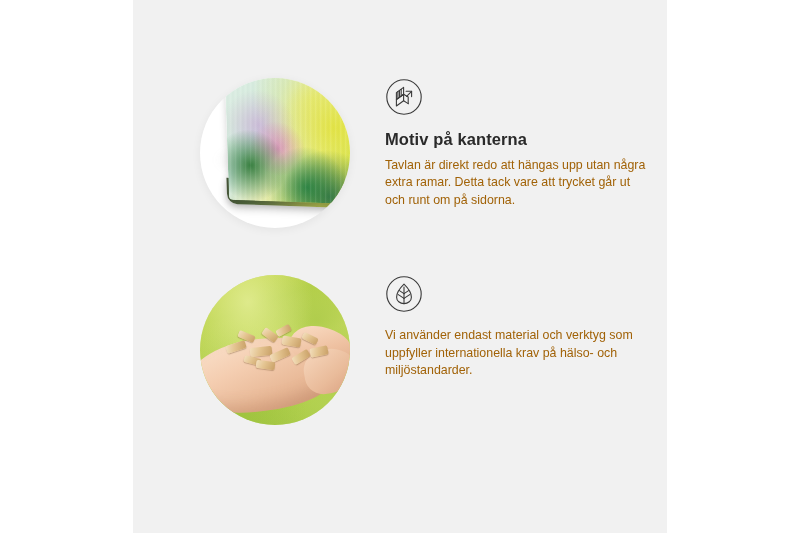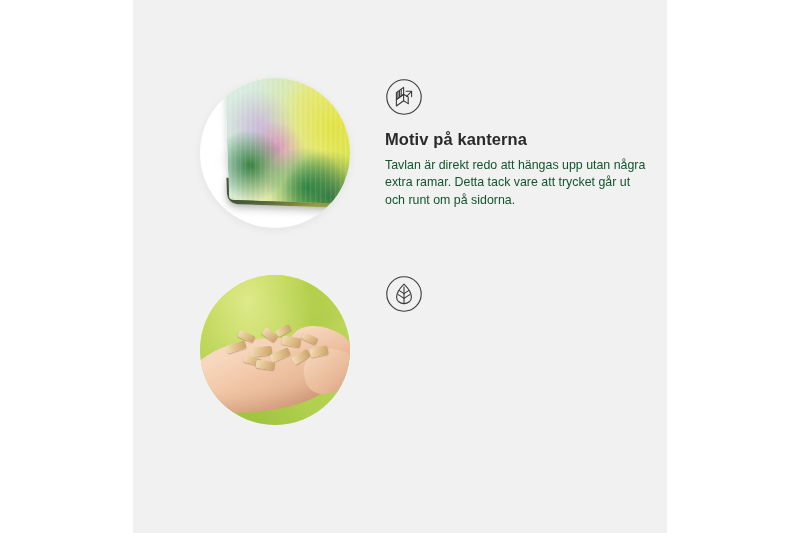--- a/index.html
+++ b/index.html
@@ -201,21 +201,21 @@
     font-size: 16.5px;
     font-weight: bold;
     color: #2a2a2a;
     letter-spacing: .1px;
     line-height: 1.2;
   }
   .feature-body {
     margin: 0;
     font-size: 12.4px;
     line-height: 1.42;
-    color: #14532d;
+    color: #a16207;
     max-width: 262px;
   }
 </style>
 </head>
 <body>
 
 <div class="stage">
 
   <div class="panel">
 
@@ -280,17 +280,18 @@
           <svg width="38" height="38" viewBox="0 0 38 38" fill="none" stroke="#3a3a3a" stroke-width="1.1" stroke-linecap="round" stroke-linejoin="round">
             <circle cx="19" cy="19" r="17.2"></circle>
             <path d="M19 9.2 C13.4 14.6 11.6 19.0 11.6 22.2 C11.6 25.8 14.9 28.6 19 28.6 C23.1 28.6 26.4 25.8 26.4 22.2 C26.4 19.0 24.6 14.6 19 9.2 Z"></path>
             <path d="M19 12.0 L19 28.6"></path>
             <path d="M19 18.6 L14.4 15.6"></path>
             <path d="M19 18.6 L23.6 15.6"></path>
             <path d="M19 23.4 L13.3 19.6"></path>
             <path d="M19 23.4 L24.7 19.6"></path>
           </svg>
         </div>
+        <p class="feature-body">Vi använder endast material och verktyg som uppfyller internationella krav på hälso- och miljöstandarder.</p>
       </div>
     </div>
 
   </div>
 </div>
 
 </body></html>

